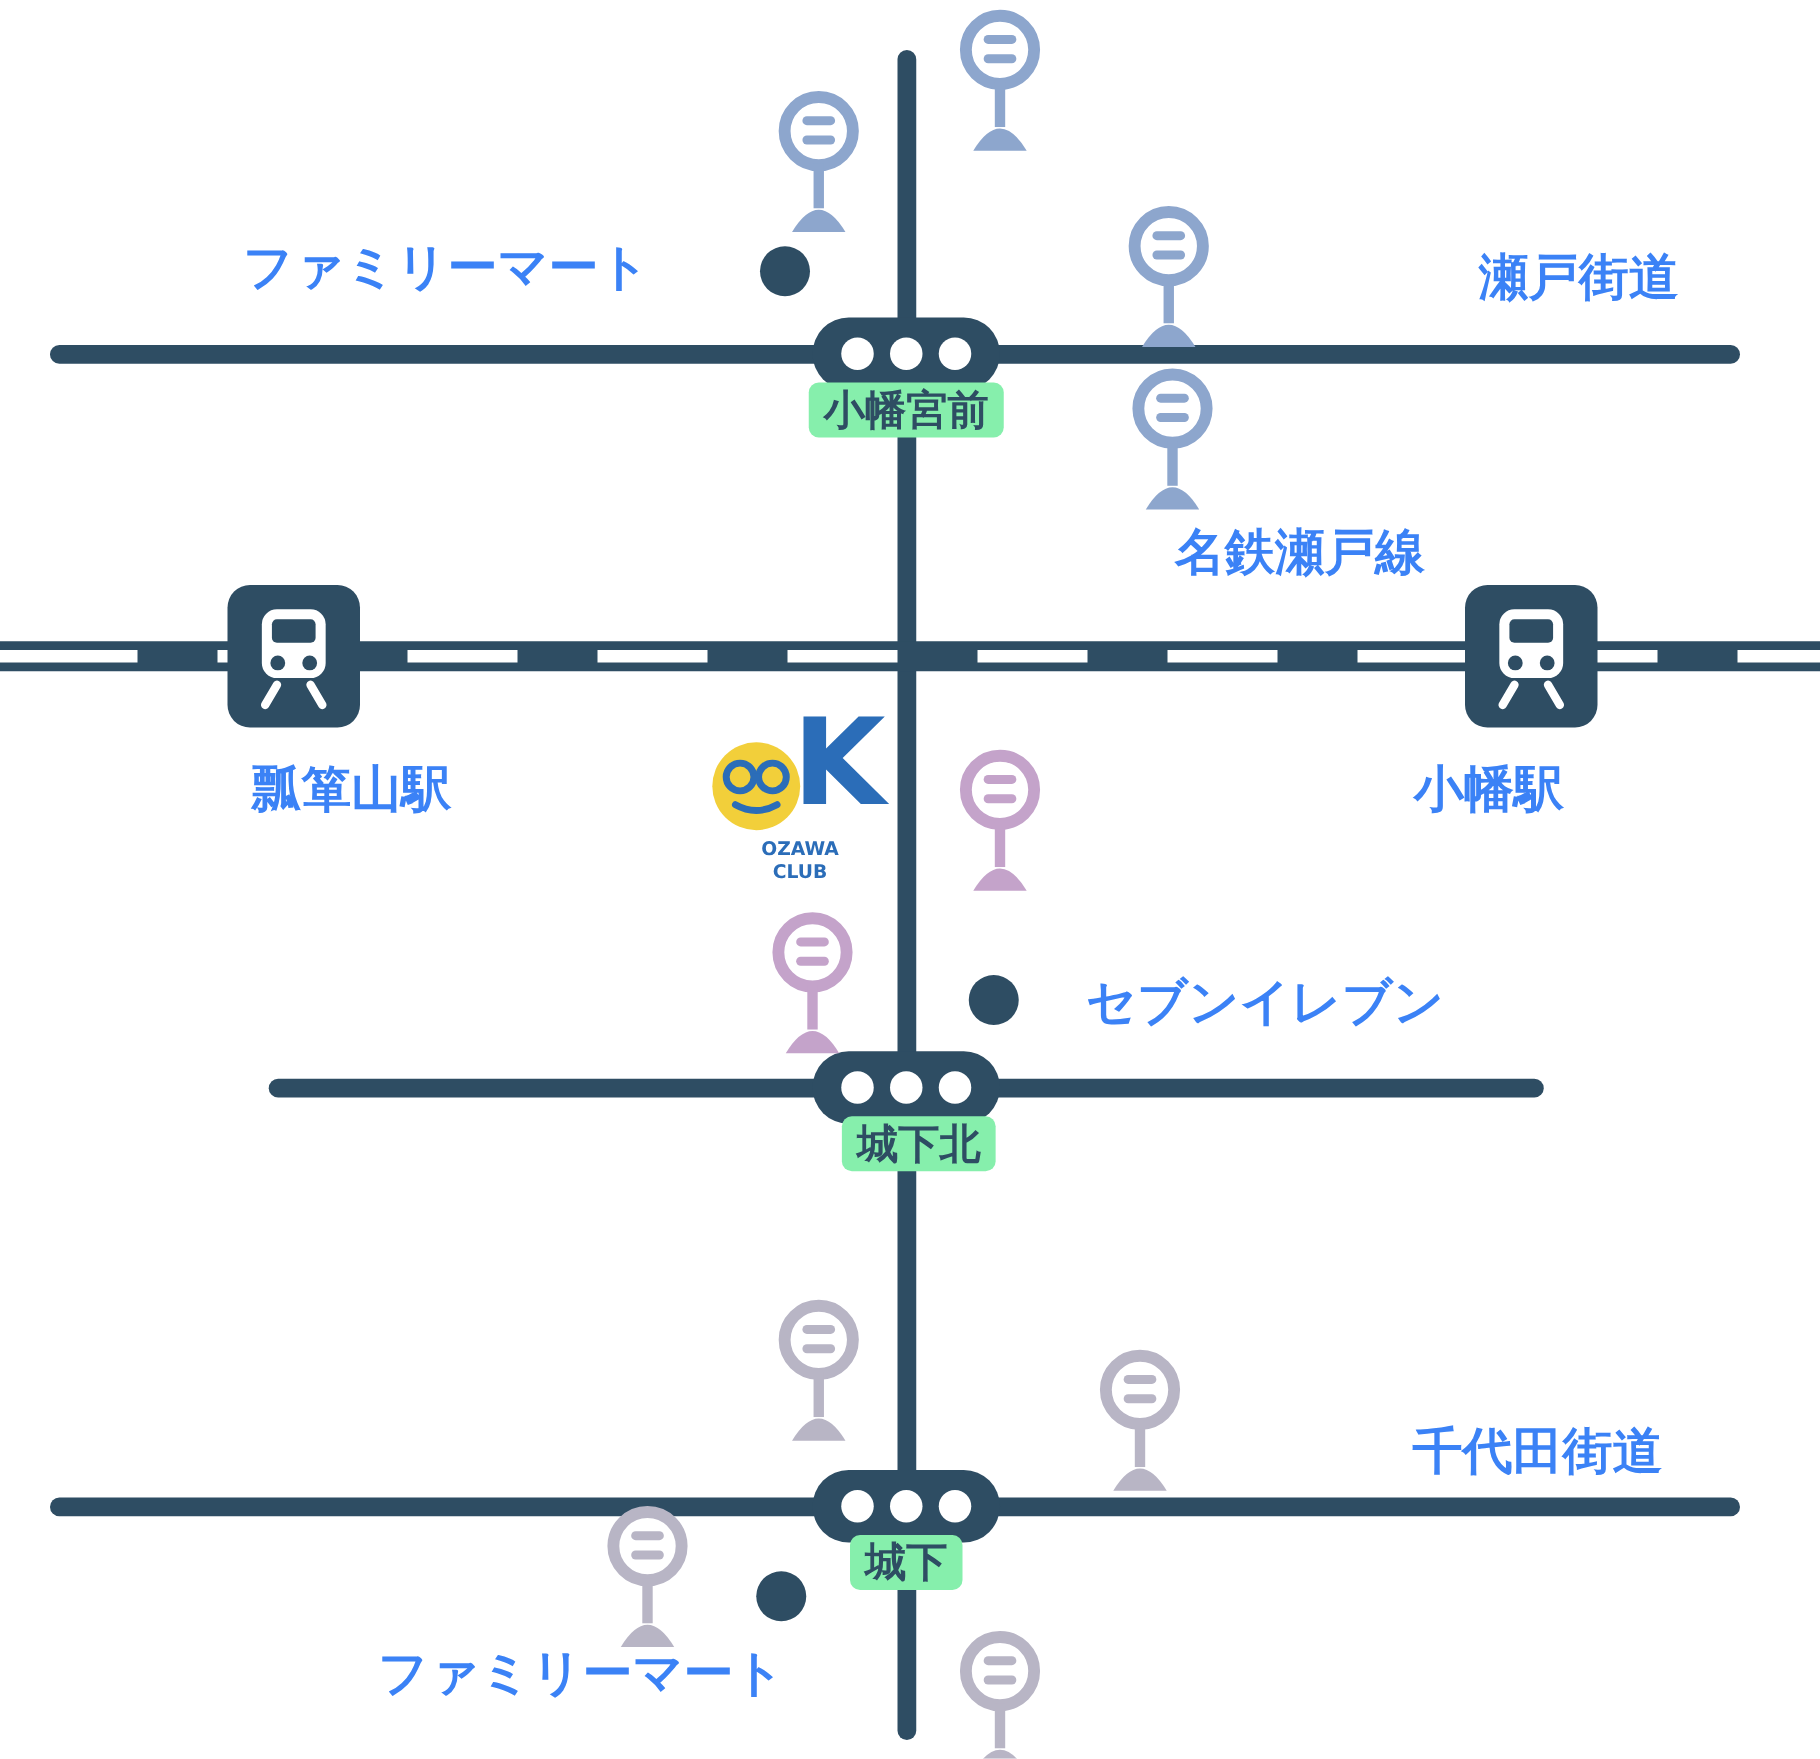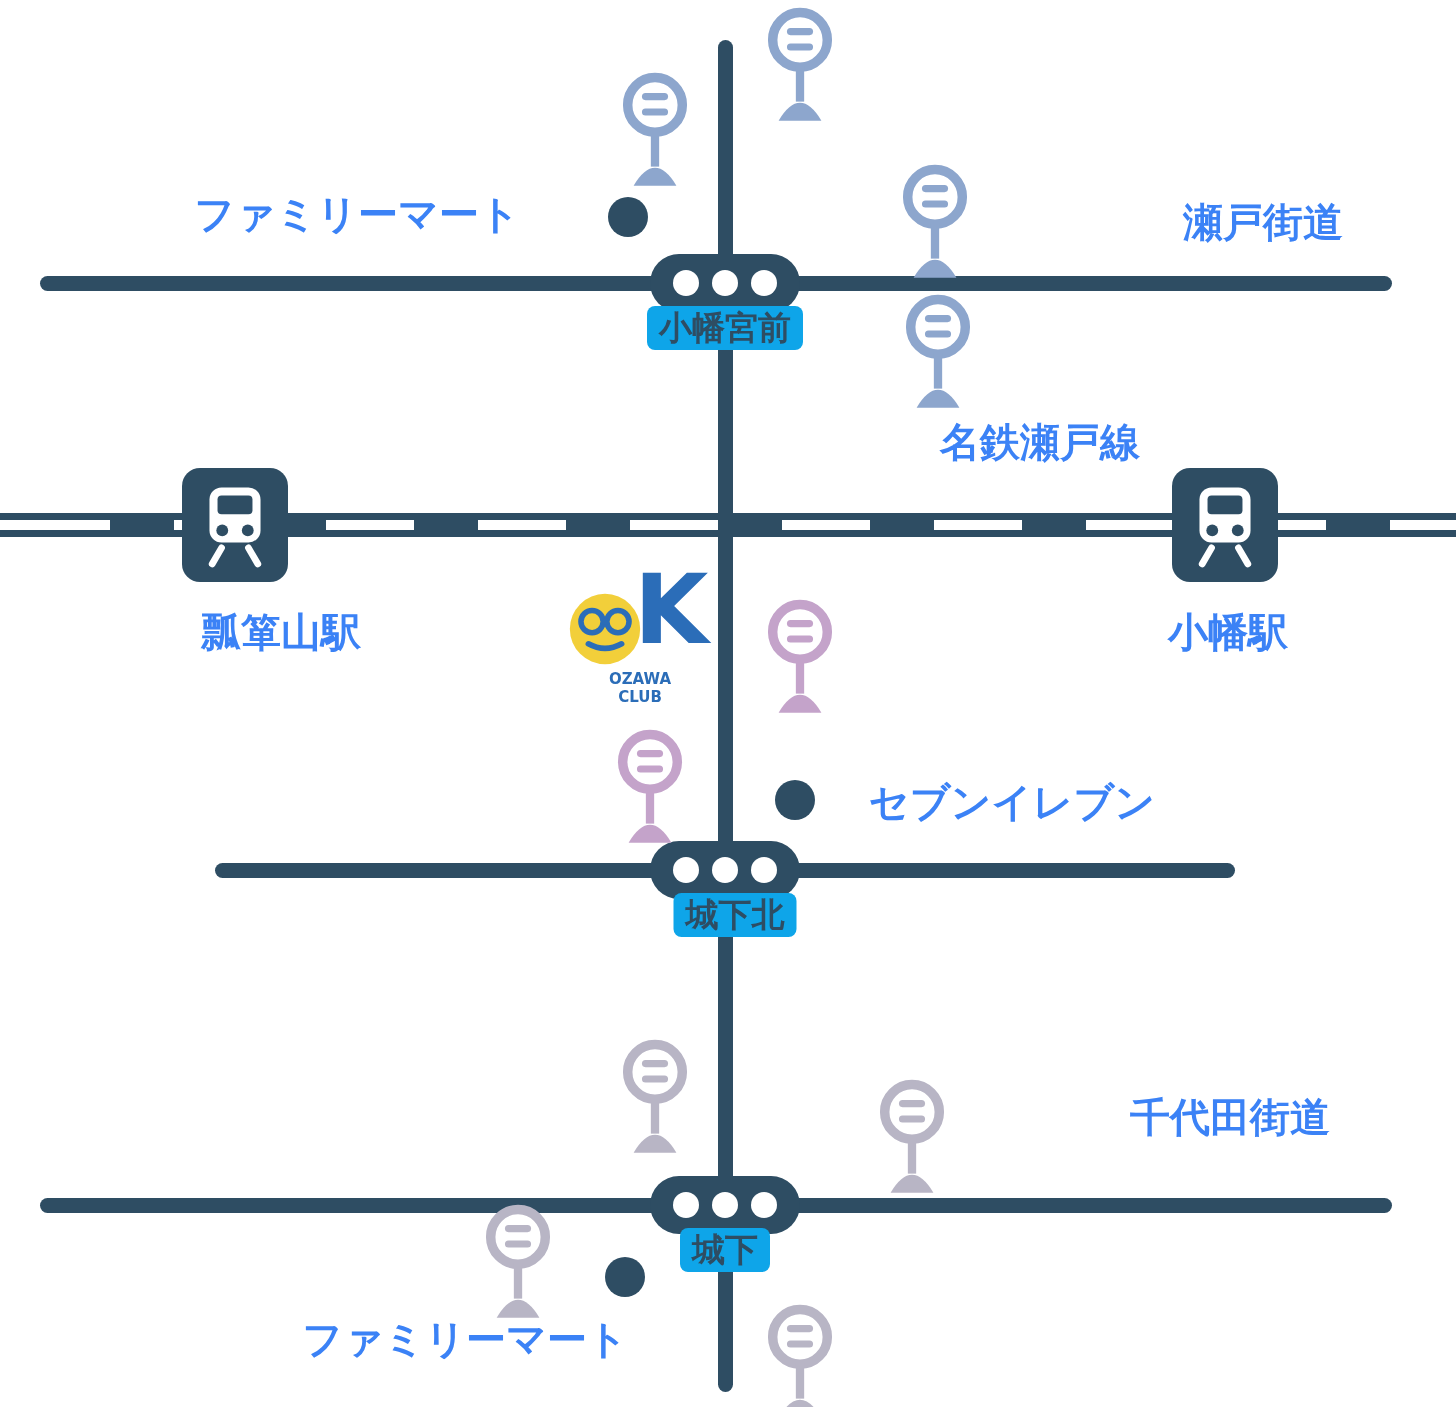--- a/index.html
+++ b/index.html
@@ -33,39 +33,39 @@
   .cross {
     position:absolute; width:150px; height:58px; background:#2e4d63;
     border-radius:29px; display:flex; align-items:center; justify-content:center; gap:13px;
   }
   .cross .dot { width:26px; height:26px; border-radius:50%; background:#ffffff; }
   .cross-1 { left:650px; top:254px; }
   .cross-2 { left:650px; top:841px; }
   .cross-3 { left:650px; top:1176px; }
 
   .cross-label {
-    position:absolute; transform:translateX(-50%); background:#0ea5e9;
+    position:absolute; transform:translateX(-50%); background:#86efac;
     padding:2px 12px; border-radius:8px; font-size:33px; font-weight:bold;
     color:#2e4d63; white-space:nowrap; line-height:1.2;
   }
   .cl-1 { left:725px; top:306px; }
   .cl-2 { left:735px; top:893px; }
   .cl-3 { left:725px; top:1228px; }
 
   .lbl {
     position:absolute; transform:translateX(-50%); font-size:40px; font-weight:bold;
     color:#3b82f6; white-space:nowrap; line-height:1.2;
   }
   .lbl-famima-top   { left:357px;  top:190px; }
   .lbl-seto         { left:1253px; top:198px;margin-left:10px; }
   .lbl-meitetsu     { left:1040px; top:418px; }
   .lbl-hyotanyama   { left:245px;  top:608px;margin-left:36px; }
-  .lbl-obata        { left:1228px; top:608px; }
+  .lbl-obata        { left:1191px; top:608px; }
   .lbl-seven        { left:1012px; top:778px; }
-  .lbl-chiyoda      { left:1230px; top:1093px; }
+  .lbl-chiyoda      { left:1230px; top:1137px; }
   .lbl-famima-btm   { left:465px;  top:1315px; }
 
   .store-dot { position:absolute; width:40px; height:40px; border-radius:50%; background:#2e4d63; }
   .sd-1 { left:608px; top:197px; }
   .sd-2 { left:775px; top:780px; }
   .sd-3 { left:605px; top:1257px; }
 
   .signal { position:absolute; }
   .sig-blue   { color:#8da6cd; }
   .sig-purple { color:#c4a3ca; }

